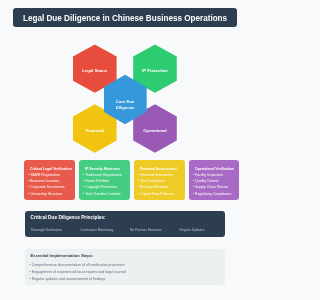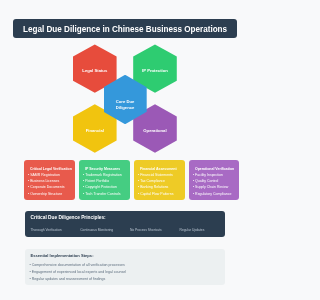--- a/index.html
+++ b/index.html
@@ -1,18 +1,18 @@
 <!DOCTYPE html>
 <html><head>
 <meta charset="utf-8">
 <style>
   html,body{margin:0;padding:0;}
   body{width:250px;height:300px;background:#f8f9fa;font-family:"Liberation Sans",sans-serif;overflow:hidden;}
   .wrap{position:relative;width:250px;height:300px;}
-  .title-bar{position:absolute;left:12.8px;top:19px;width:224.5px;height:19.4px;background:#2c3e50;border-radius:3px;display:flex;align-items:center;justify-content:center;}
+  .title-bar{position:absolute;left:12.8px;top:8px;width:224.5px;height:19.4px;background:#2c3e50;border-radius:3px;display:flex;align-items:center;justify-content:center;}
   .title-bar span{color:#fff;font-size:8.15px;font-weight:bold;letter-spacing:0px;position:relative;top:0.4px;}
   .hexwrap{position:absolute;left:0;top:0;width:250px;height:160px;}
   .hex{position:absolute;display:flex;align-items:center;justify-content:center;text-align:center;clip-path:polygon(50% 0%,100% 25%,100% 75%,50% 100%,0% 75%,0% 25%);}
   .hex span{color:#fff;font-size:4.2px;font-weight:bold;line-height:6px;max-width:34px;position:relative;top:2.5px;}
   #hex-legal{left:73px;top:44.4px;width:43.6px;height:48.4px;background:#e74c3c;}
   #hex-ip{left:133.2px;top:44.4px;width:43.6px;height:48.4px;background:#2ecc71;}
   #hex-core{left:103.5px;top:74.8px;width:43.2px;height:49.4px;background:#3498db;z-index:3;}
   #hex-core span{top:5.5px;}
   #hex-fin{left:73px;top:104.3px;width:43.6px;height:48.4px;background:#f1c40f;}
   #hex-ops{left:133.2px;top:104.3px;width:43.6px;height:48.4px;background:#9b59b6;}

